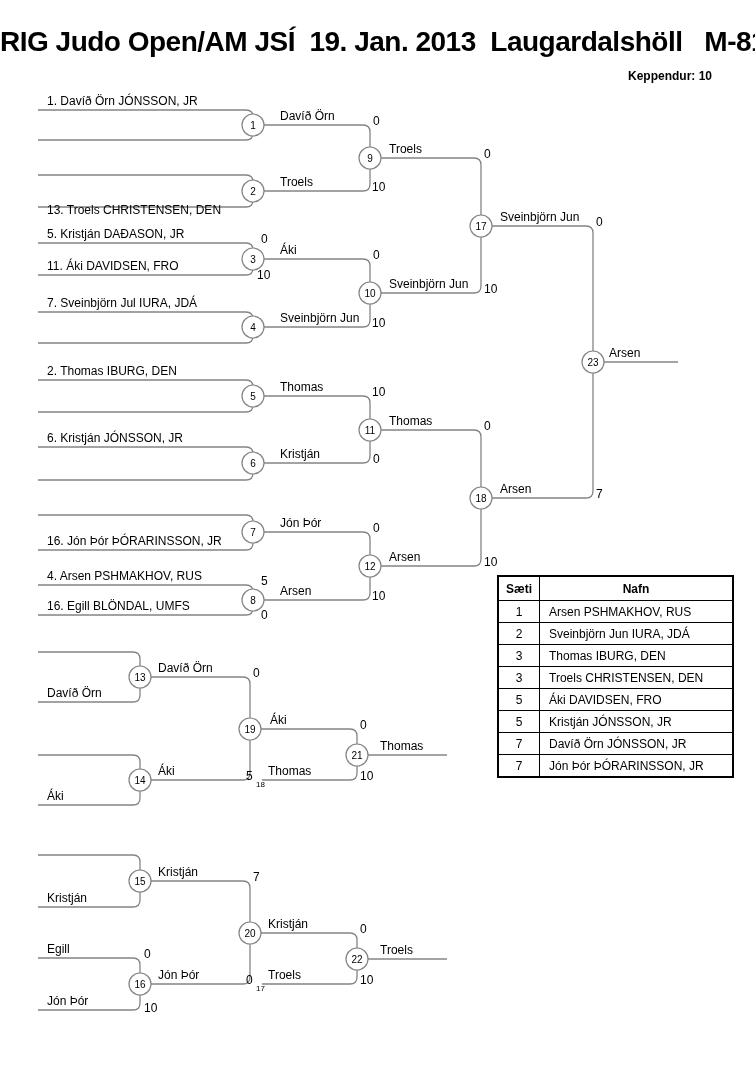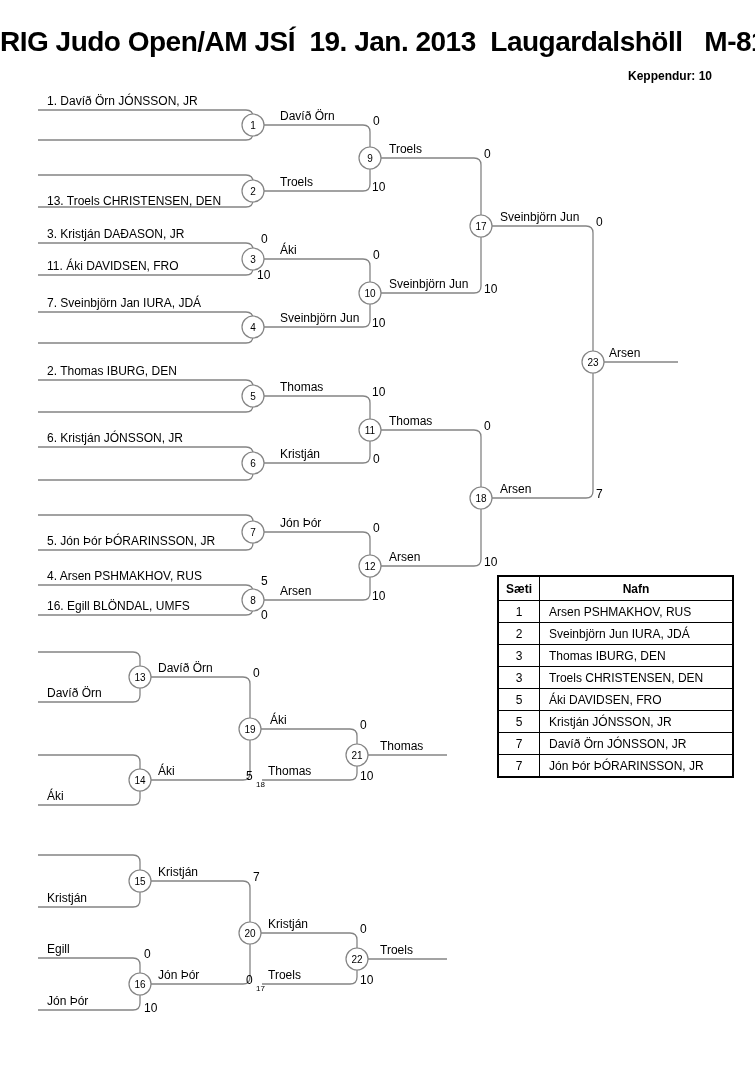--- a/index.html
+++ b/index.html
@@ -165,27 +165,27 @@
         <circle cx="357" cy="755" r="11"></circle>
         <text x="357" y="755" text-anchor="middle" dominant-baseline="central">21</text>
       </g>
     <g>
         <circle cx="357" cy="959" r="11"></circle>
         <text x="357" y="959" text-anchor="middle" dominant-baseline="central">22</text>
       </g>
   </svg>
 
   <span class="lbl" style="left:47px;top:95px">1. Davíð Örn JÓNSSON, JR</span>
-  <span class="lbl" style="left:47px;top:195px">13. Troels CHRISTENSEN, DEN</span>
-  <span class="lbl" style="left:47px;top:228px">3. Kristján DAÐASON, JR</span>
+  <span class="lbl" style="left:47px;top:204px">13. Troels CHRISTENSEN, DEN</span>
+  <span class="lbl" style="left:47px;top:228px">5. Kristján DAÐASON, JR</span>
   <span class="lbl" style="left:47px;top:260px">11. Áki DAVIDSEN, FRO</span>
-  <span class="lbl" style="left:47px;top:297px">7. Sveinbjörn Jan IURA, JDÁ</span>
+  <span class="lbl" style="left:47px;top:297px">7. Sveinbjörn Jul IURA, JDÁ</span>
   <span class="lbl" style="left:47px;top:365px">2. Thomas IBURG, DEN</span>
   <span class="lbl" style="left:47px;top:432px">6. Kristján JÓNSSON, JR</span>
-  <span class="lbl" style="left:47px;top:535px">5. Jón Þór ÞÓRARINSSON, JR</span>
+  <span class="lbl" style="left:47px;top:535px">16. Jón Þór ÞÓRARINSSON, JR</span>
   <span class="lbl" style="left:47px;top:570px">4. Arsen PSHMAKHOV, RUS</span>
   <span class="lbl" style="left:47px;top:600px">16. Egill BLÖNDAL, UMFS</span>
 
   <span class="lbl" style="left:280px;top:110px">Davíð Örn</span>
   <span class="lbl" style="left:280px;top:176px">Troels</span>
   <span class="lbl" style="left:280px;top:244px">Áki</span>
   <span class="lbl" style="left:280px;top:312px">Sveinbjörn Jun</span>
   <span class="lbl" style="left:280px;top:381px">Thomas</span>
   <span class="lbl" style="left:280px;top:448px">Kristján</span>
   <span class="lbl" style="left:280px;top:517px">Jón Þór</span>

